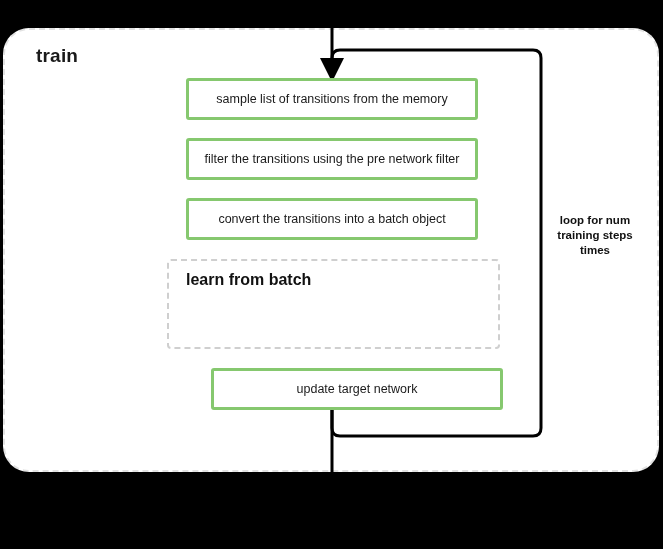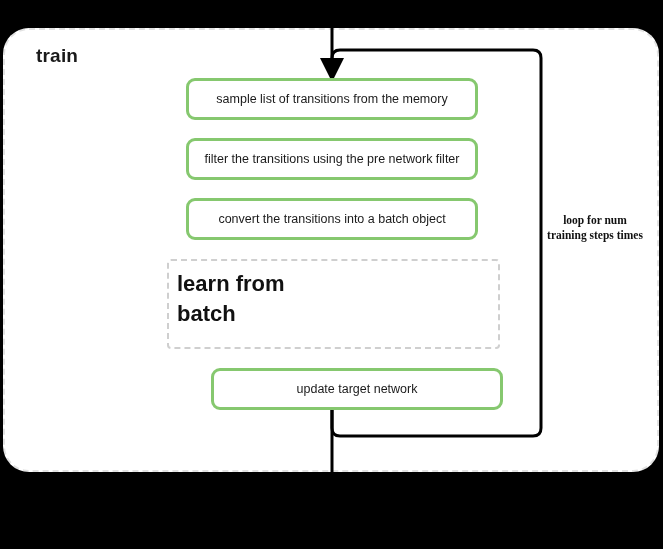--- a/index.html
+++ b/index.html
@@ -43,21 +43,21 @@
     color: #1a1a1a;
     letter-spacing: 0.2px;
   }
 
   
   .proc-box {
     position: absolute;
     box-sizing: border-box;
     background: #ffffff;
     border: 3px solid #86c86f;
-    border-radius: 9px;
+    border-radius: 3px;
     display: flex;
     align-items: center;
     justify-content: center;
     text-align: center;
   }
   .proc-box .proc-label {
     font-size: 12.5px;
     color: #1a1a1a;
     line-height: 1.2;
     padding: 0 10px;
@@ -75,23 +75,23 @@
     top: 259px;
     width: 333px;
     height: 90px;
     box-sizing: border-box;
     background: #ffffff;
     border: 2px dashed #cfcfcf;
     border-radius: 4px;
   }
   .sub-panel-title {
     position: absolute;
-    left: 8px;
+    left: 17px;
     top: 8px;
-    font-size: 22px;
+    font-size: 16px;
     font-weight: bold;
     color: #111111;
     line-height: 1.35;
     width: 140px;
   }
 
   
   #flow-svg {
     position: absolute;
     left: 0;
@@ -105,21 +105,20 @@
   .loop-caption {
     position: absolute;
     left: 545px;
     top: 213px;
     width: 100px;
     text-align: center;
     font-size: 11.5px;
     font-weight: bold;
     color: #111111;
     line-height: 1.3;
-    font-family: Liberation Serif, serif;
   }
 </style>
 </head>
 <body>
 
 <div id="canvas">
 
   <div class="train-panel"></div>
 
   <div class="panel-title">train</div>

